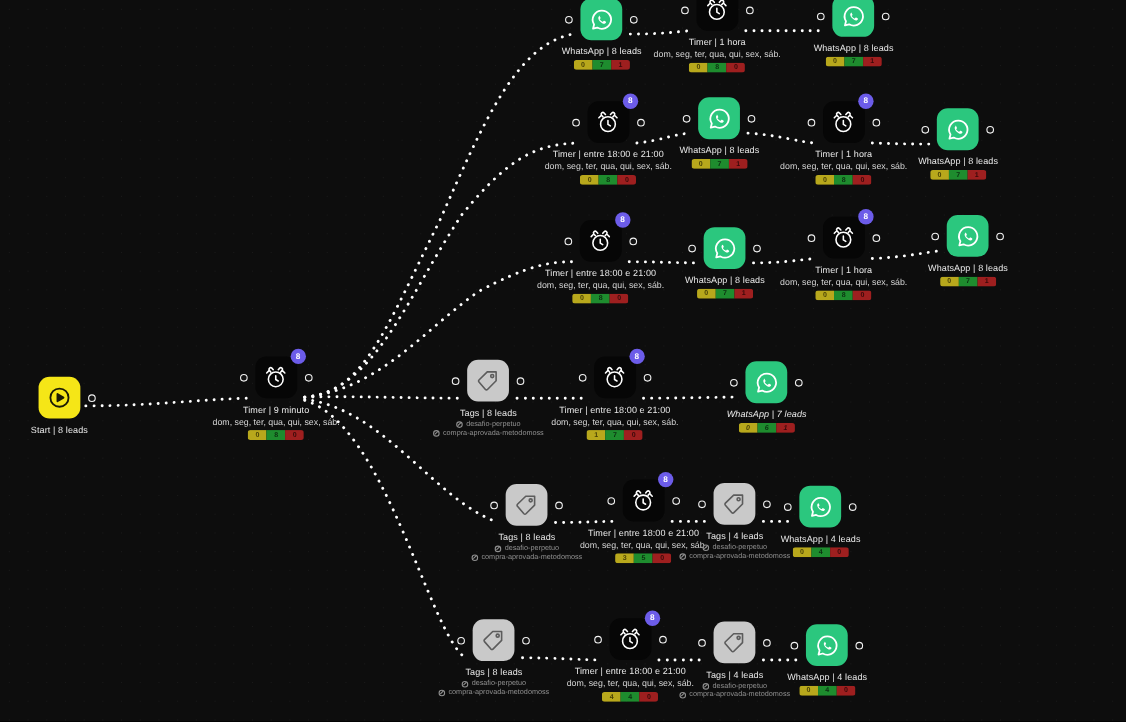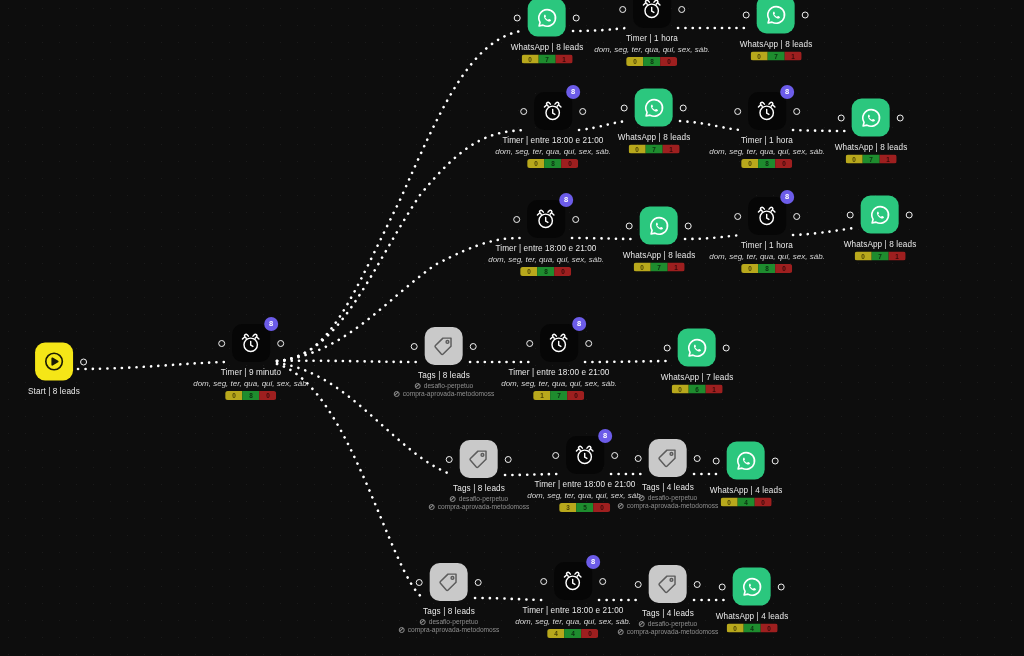--- a/index.html
+++ b/index.html
@@ -94,21 +94,20 @@
   }
   .node-title {
     color: #e9e9e9;
     font-size: 8.2px;
     letter-spacing: 0.1px;
   }
   .node-sub {
     color: #d6d6d6;
     font-size: 8px;
     margin-top: 2px;
-    font-style: italic;
   }
   .tag-list {
     margin-top: 2px;
     display: flex;
     flex-direction: column;
     align-items: center;
     gap: 1px;
   }
   .tag-row {
     display: flex;
@@ -516,21 +515,21 @@
         <div class="node-meta">
           <div class="node-title">Timer | entre 18:00 e 21:00</div>
           <div class="node-sub">dom, seg, ter, qua, qui, sex, sáb.</div>
           <div class="stat-bar">
             <span class="stat s-yellow">1</span>
             <span class="stat s-green">7</span>
             <span class="stat s-red">0</span>
           </div>
         </div>
       </div>
-      <div class="node" style="left: 697px; top: 361px;">
+      <div class="node" style="left: 697px; top: 361px; font-style: italic;">
         <div class="node-box whats">
           <span class="icon">
             <svg width="23" height="23" viewBox="0 0 24 24" fill="none" stroke="#ffffff" stroke-width="1.7">
               <path d="M12 3.2a8.7 8.7 0 0 0-7.4 13.3L3.6 20.4l4-1a8.7 8.7 0 1 0 4.4-16.2z" stroke-linejoin="round"></path>
               <path d="M9.2 8.3c.3-.1.6 0 .8.4l.7 1.3c.1.3.1.5-.1.7l-.5.5c-.1.2-.2.3 0 .6a6 6 0 0 0 2.4 2c.3.1.4.1.6-.1l.5-.6c.2-.2.4-.2.7-.1l1.3.7c.3.2.4.5.3.8-.2.6-.9 1.2-1.7 1.2-2.3 0-5.6-3.2-5.6-5.5 0-.8.5-1.5 1.1-1.8z" fill="#ffffff" stroke="none"></path>
             </svg>
           </span>
           <span class="port in"></span>
           <span class="port out"></span>
         </div>

